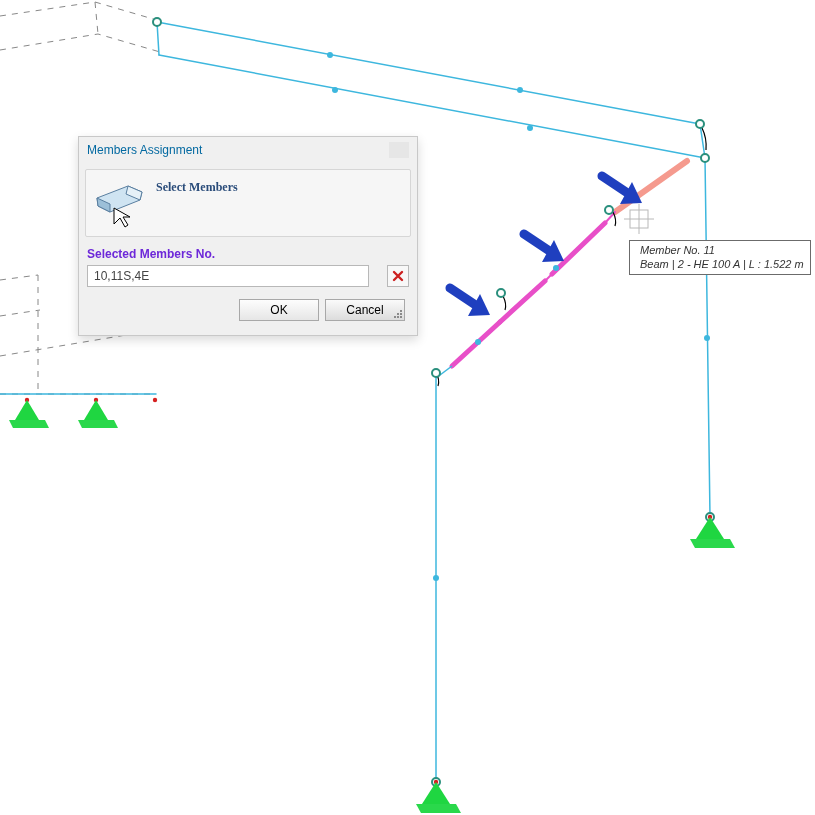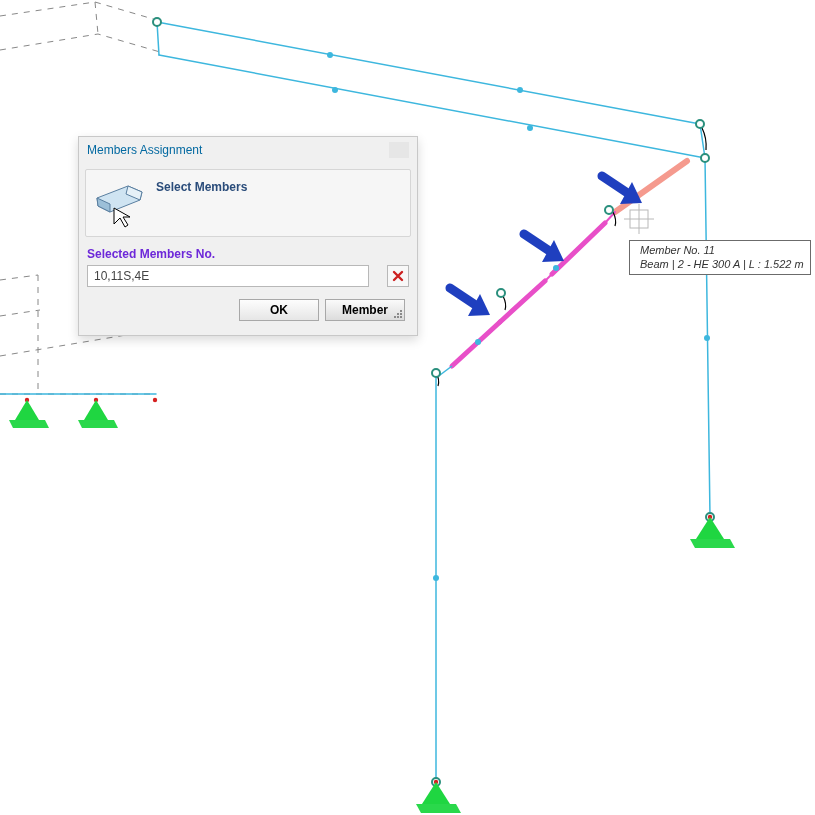--- a/index.html
+++ b/index.html
@@ -50,20 +50,21 @@
   }
   .beam-icon {
     width: 52px; height: 50px;
     position: relative;
   }
   .group-title {
     color: #2a4c7a;
     font-weight: 600;
     font-size: 12px;
     padding-top: 2px;
+    font-family: Liberation Serif, serif;
   }
   .sel-label {
     color: #6d28d9;
     font-weight: 600;
     font-size: 12px;
     margin: 10px 2px 4px 2px;
   }
   .input-row { display: flex; gap: 18px; align-items: center; padding: 0 2px; }
   .input-row input[type=text] {
     flex: 1;
@@ -82,21 +83,20 @@
     color: #cc2020;
     font-weight: bold;
     font-size: 13px;
     cursor: pointer;
   }
   .button-row {
     display: flex;
     justify-content: flex-end;
     gap: 6px;
     padding: 12px 6px 8px 6px;
-    font-weight: bold;
   }
   .btn {
     width: 80px; height: 22px;
     border: 1px solid #a8a8a8;
     background: linear-gradient(#fdfdfd,#e6e6e6);
     font: inherit;
     cursor: pointer;
     position: relative;
   }
   .btn.ok::after {
@@ -281,32 +281,32 @@
       <input type="text" value="10,11S,4E" style="">
       <div class="clear-btn">
         <svg width="12" height="12" viewBox="0 0 12 12">
           <path d="M2 2 L10 10 M10 2 L2 10" stroke="#cc2020" stroke-width="2.4" stroke-linecap="round"></path>
         </svg>
       </div>
     </div>
     <div class="button-row">
       <button class="btn ok">OK</button>
       <button class="btn cancel">
-        <span>Member</span>
+        <span>Cancel</span>
         <svg width="10" height="10" style="position:absolute;right:1px;bottom:1px">
           <g fill="#8a8a8a">
             <rect x="7" y="1" width="2" height="2"></rect>
               <rect x="4" y="4" width="2" height="2"></rect>
             <rect x="7" y="4" width="2" height="2"></rect>
               <rect x="1" y="7" width="2" height="2"></rect>
             <rect x="4" y="7" width="2" height="2"></rect>
               <rect x="7" y="7" width="2" height="2"></rect>
           </g>
         </svg>
       </button>
     </div>
   </div>
 </div>
 
 <div class="tooltip">
   <div>Member No. 11</div>
-  <div>Beam | 2 - HE 300 A | L : 1.522 m</div>
+  <div>Beam | 2 - HE 100 A | L : 1.522 m</div>
 </div>
 
 </body></html>

